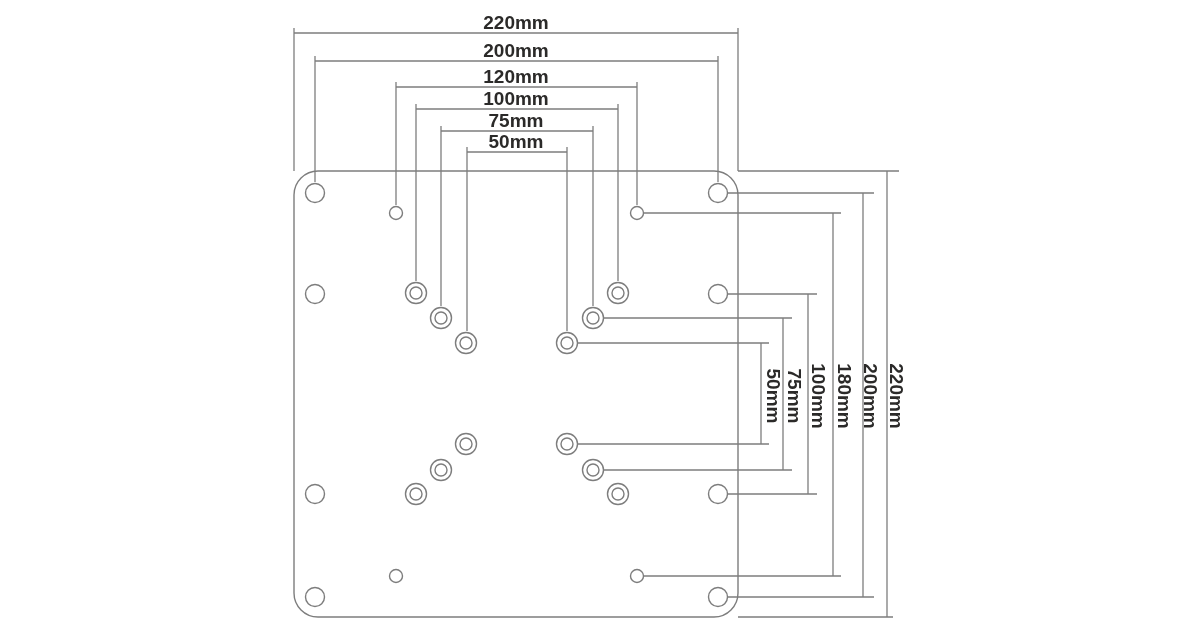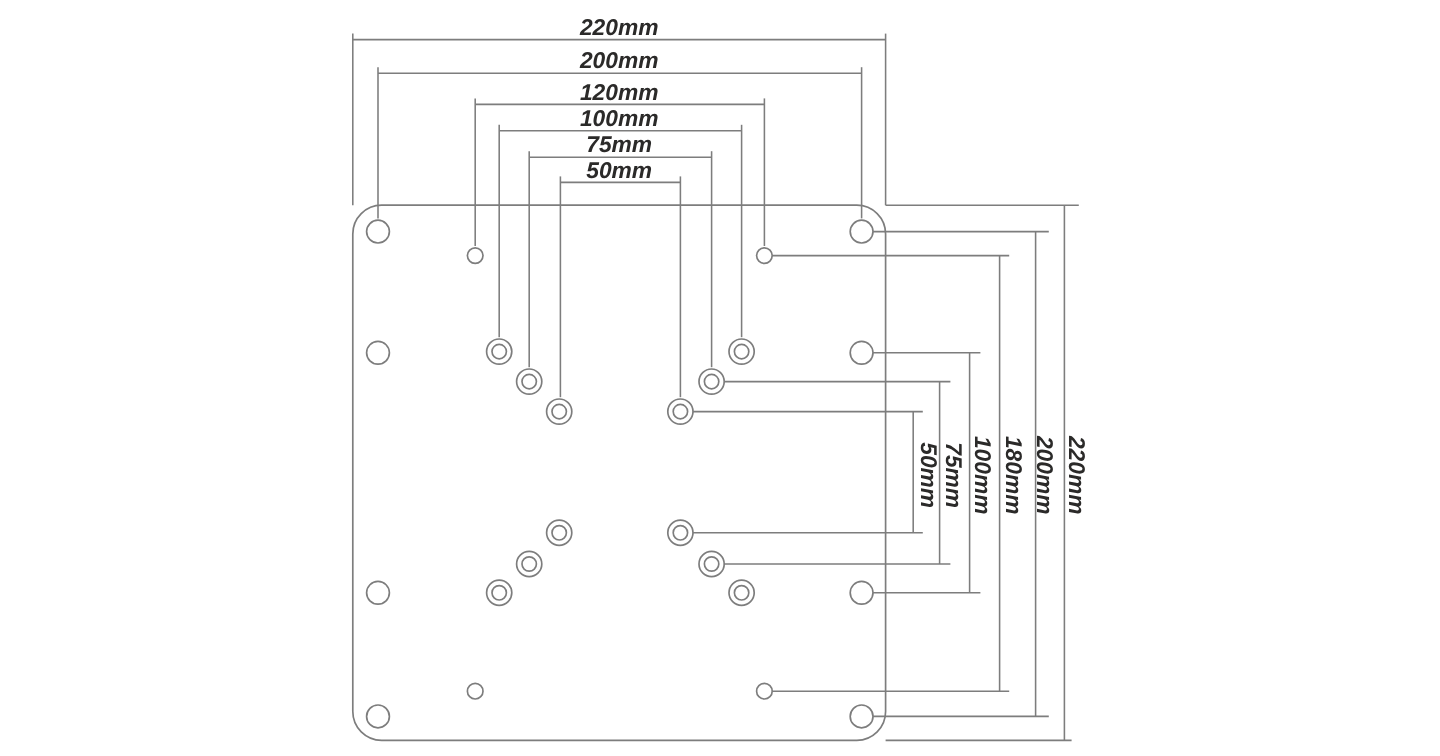--- a/index.html
+++ b/index.html
@@ -7,21 +7,21 @@
     --line:#7d7d7d;
     --text:#2b2a29;
   }
   html,body{margin:0;padding:0;}
   body{
     width:1200px;height:630px;
     background:var(--bg);
     font-family:"Liberation Sans", sans-serif;
     overflow:hidden;
   }
-  .stage{width:1200px;height:621px;position:relative;font-style:italic;}
+  .stage{width:1200px;height:621px;position:relative;}
   svg{display:block;}
   .ln{stroke:var(--line);stroke-width:1.3;fill:none;}
   .plate{stroke:var(--line);stroke-width:1.4;fill:#ffffff;}
   .hole{stroke:var(--line);stroke-width:1.4;fill:#ffffff;}
   .hlabel{
     fill:var(--text);
     font-family:"Liberation Sans", sans-serif;
     font-size:19px;font-weight:600;
     text-anchor:middle;
   }

